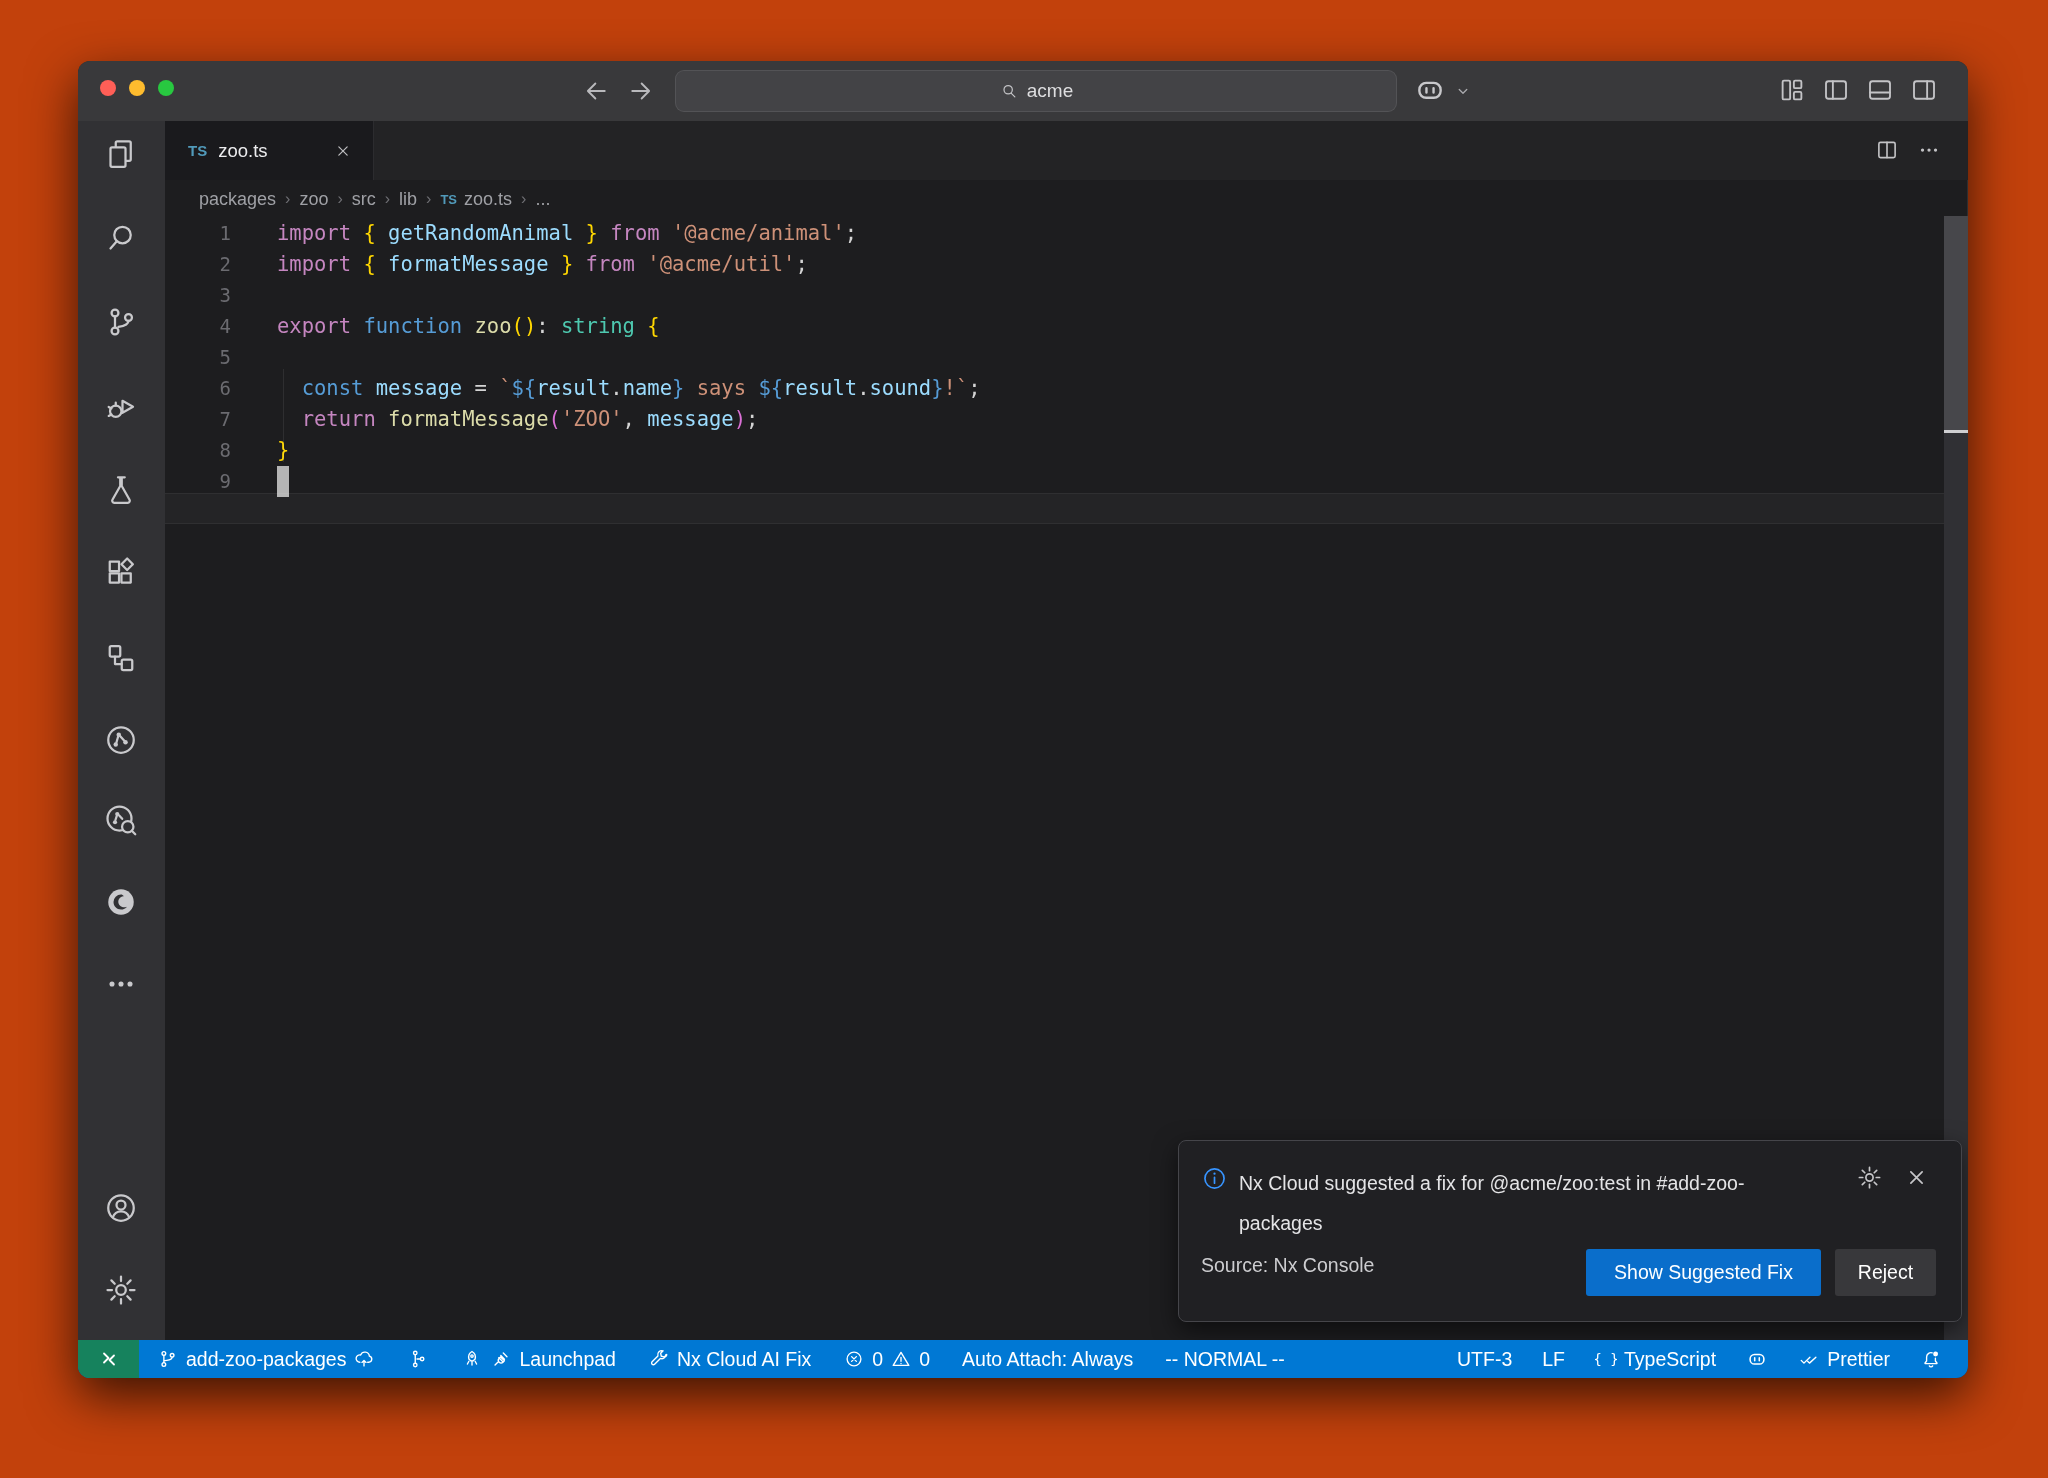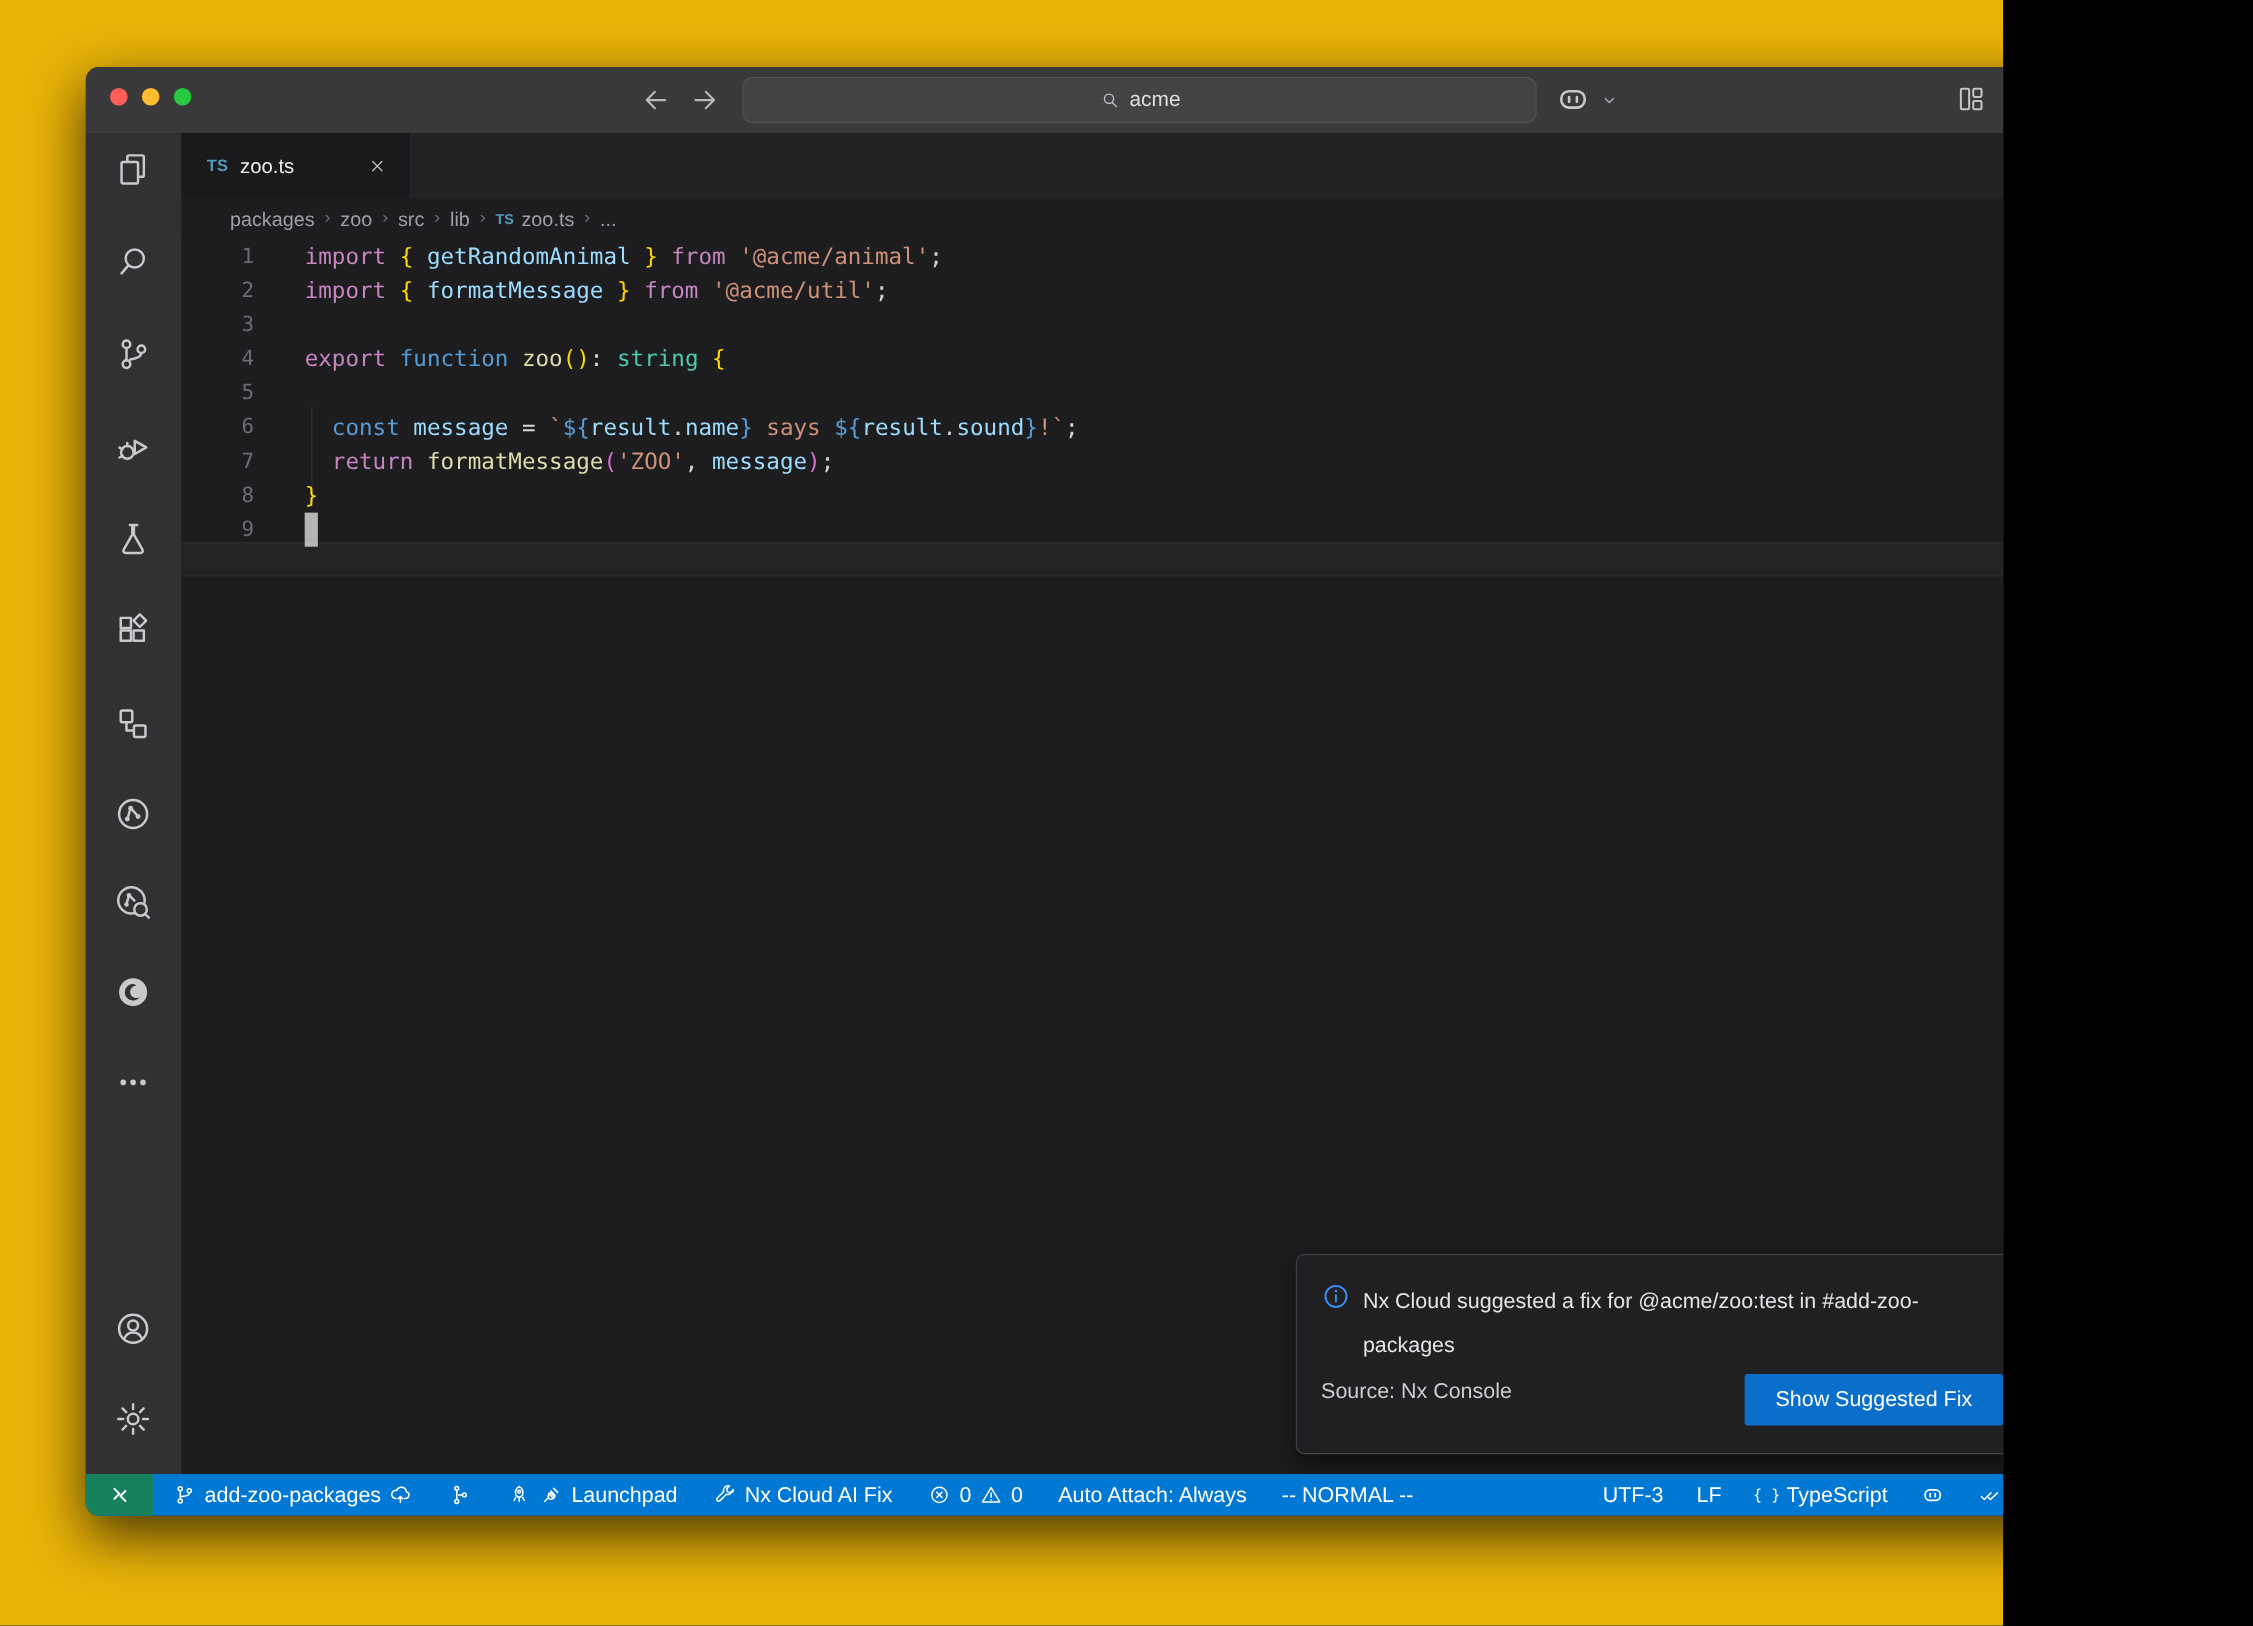--- a/index.html
+++ b/index.html
@@ -1,16 +1,16 @@
 <!DOCTYPE html>
 <html style="--c-titlebar: #39393b; --c-editor_bg: #1d1d1f; --c-activity_bar: #313134; --c-status_bar: #0078d4; --c-remote: #16825d; --c-accent: #0a6ecb; --c-info: #3794ff; --s-kw: #C586C0; --s-kw2: #569CD6; --s-var: #9CDCFE; --s-fn: #DCDCAA; --s-str: #CE9178; --s-type: #4EC9B0; --s-b1: #FFD700; --s-b2: #DA70D6; --s-pn: #D4D4D4;"><head>
 <meta charset="utf-8">
 <style>
   html,body{margin:0;padding:0;background:#000;}
-  .stage{position:relative;width:1821px;height:1478px;background:#eab308;overflow:hidden;
+  .stage{position:relative;width:2048px;height:1478px;background:#c2410c;overflow:hidden;
          font-family:"Liberation Sans",sans-serif;}
   .window{position:absolute;left:78px;top:61px;width:1890px;height:1317px;border-radius:12px;
           background:var(--c-editor_bg);overflow:hidden;
           box-shadow:inset 0 0 0 1px rgba(255,255,255,.08),0 18px 50px rgba(0,0,0,.7);}
   
   .titlebar{position:absolute;left:0;top:0;right:0;height:60px;background:var(--c-titlebar);}
   .lights{position:absolute;left:22px;top:19px;display:flex;gap:13px;}
   .light{width:16px;height:16px;border-radius:50%;}
   .navarrow{position:absolute;top:15px;width:30px;height:30px;color:#b9b9bc;}
   .search{position:absolute;left:597px;top:9px;width:720px;height:40px;border-radius:9px;
@@ -30,21 +30,21 @@
   .tab{position:absolute;left:0;top:0;width:209px;height:59px;background:#1a1a1d;
        display:flex;align-items:center;padding:0 20px 0 23px;box-sizing:border-box;
        border-right:1px solid #2c2c2f;}
   .tab .tsbadge{font-size:15px;font-weight:bold;color:#519aba;letter-spacing:0;}
   .tab .tlabel{font-size:18.5px;color:#ececee;margin-left:11px;}
   .tab .tclose{margin-left:auto;width:20px;height:20px;color:#b9b9bc;}
   .tabactions{position:absolute;right:26px;top:16px;display:flex;gap:16px;}
   .tabactions .tbico{width:26px;height:26px;color:#c3c3c6;}
   
   .breadcrumbs{position:absolute;left:87px;right:24px;top:119px;height:38px;
-               display:flex;align-items:center;padding-left:44px;gap:9px;
+               display:flex;align-items:center;padding-left:34px;gap:9px;
                font-size:18px;color:#9fa0a5;}
   .breadcrumbs .sep{color:#6e6e73;font-size:16px;}
   .breadcrumbs .tsmini{color:#519aba;font-weight:bold;font-size:13px;}
   .crumb{display:flex;align-items:center;gap:7px;}
   
   .editor{position:absolute;left:87px;right:0;top:157px;bottom:38px;background:var(--c-editor_bg);}
   .blame{margin-left:114px;height:27px;line-height:27px;font-size:14.5px;color:#6d6d72;}
   .row{display:flex;height:31px;line-height:31px;font-family:"DejaVu Sans Mono",monospace;font-size:20.5px;}
   .gut{width:66px;text-align:right;color:#6b6b70;font-size:19px;flex:none;}
   .codeln{padding-left:46px;white-space:pre;color:#d4d4d4;}

